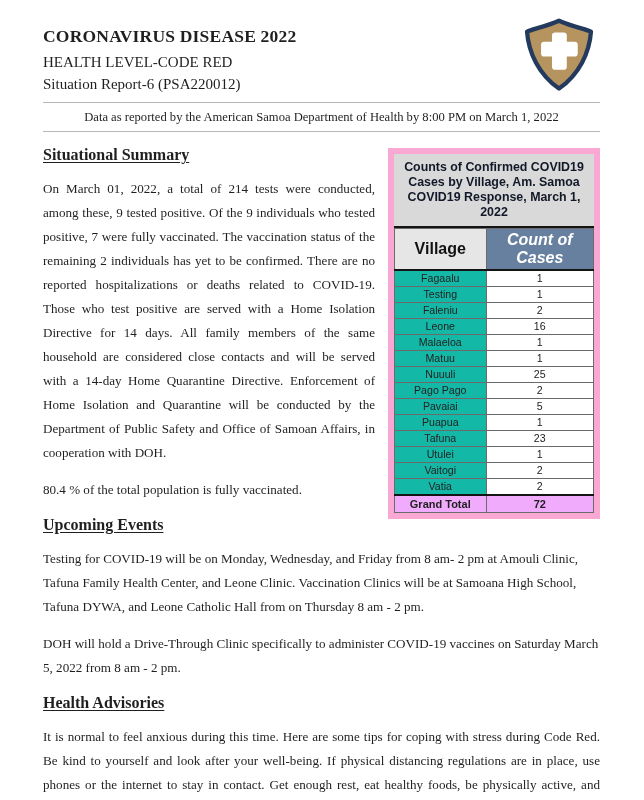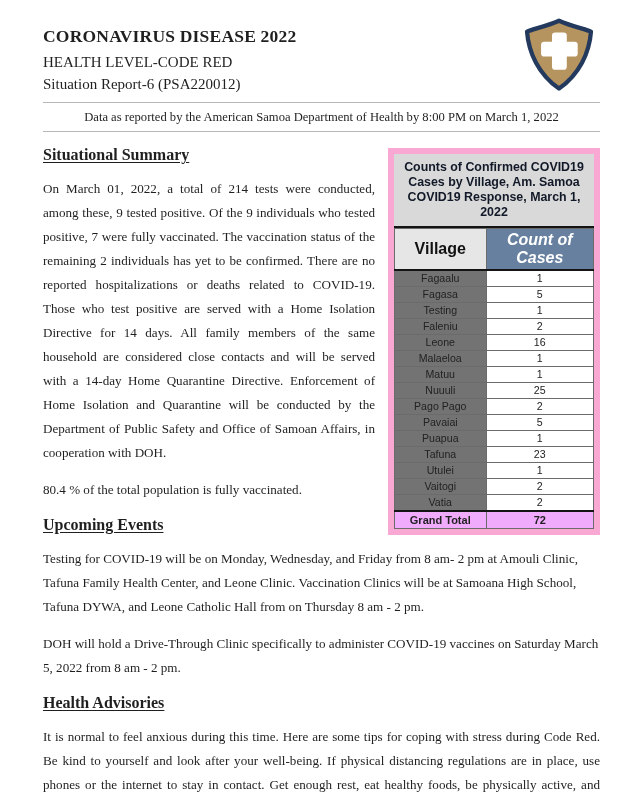--- a/index.html
+++ b/index.html
@@ -24,21 +24,21 @@
 
   
   .case-table { float:right; width:212px; margin:2px 0 8px 13px; border:6px solid #f9a8d4; font-family:"Liberation Sans", sans-serif; background:#fff; }
   .tbl-title { background:#d9d9d9; color:#111827; font-weight:bold; font-size:12.4px; line-height:1.2; text-align:center; padding:6px 4px; border-bottom:2.5px solid #141414; }
   .case-table table { width:100%; border-collapse:collapse; }
   .case-table th, .case-table td { border:1px solid #6b6b6b; text-align:center; }
   .case-table thead th { font-size:16px; padding:2px 2px; border-bottom:2.5px solid #141414; }
   .th-village { background:#e7e6e6; color:#111; width:46%; }
   .th-count { background:#67809f; color:#ffffff;font-style:italic; }
   .case-table tbody td { font-size:10.6px; padding:1.5px 2px; height:15.5px; color:#222; }
-  .case-table tbody td.v { background:#737373; }
+  .case-table tbody td.v { background:#14b8a6; }
   .case-table tbody td.c { background:#ffffff; }
   .case-table tfoot td { font-size:11px; font-weight:bold; background:#f0abfc; padding:2px; border-top:2.5px solid #141414; }
 
   
   .footer { position:relative; clear:none; }
   .sig-badge { position:absolute; right:4px; top:-46px; width:238px; }
   .signature { display:block; margin-left:12px; }
   .badge { position:relative; margin-top:-8px; padding-left:36px; font-family:"Liberation Sans", sans-serif; }
   .badge-shield { position:absolute; left:-2px; top:-6px; width:48px; height:52px; z-index:3; }
   .dept { color:#1d3054; font-weight:800; font-size:14.2px; letter-spacing:.4px; white-space:nowrap; }
@@ -77,24 +77,20 @@
         <thead>
           <tr>
             <th class="th-village">Village</th>
             <th class="th-count">Count of Cases</th>
           </tr>
         </thead>
         <tbody>
             <tr>
               <td class="v">Fagaalu</td>
               <td class="c">1</td>
-            </tr>
-            <tr>
-              <td class="v">Fagasa</td>
-              <td class="c">5</td>
             </tr>
             <tr>
               <td class="v">Testing</td>
               <td class="c">1</td>
             </tr>
             <tr>
               <td class="v">Faleniu</td>
               <td class="c">2</td>
             </tr>
             <tr>

